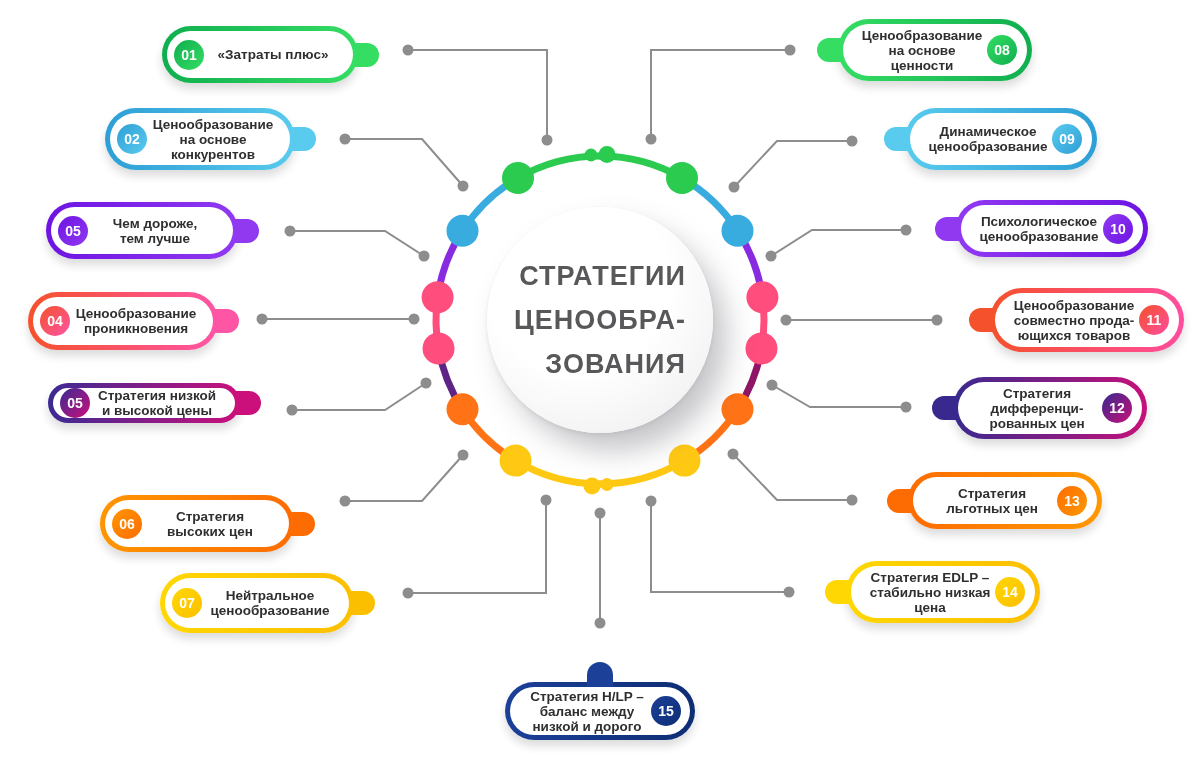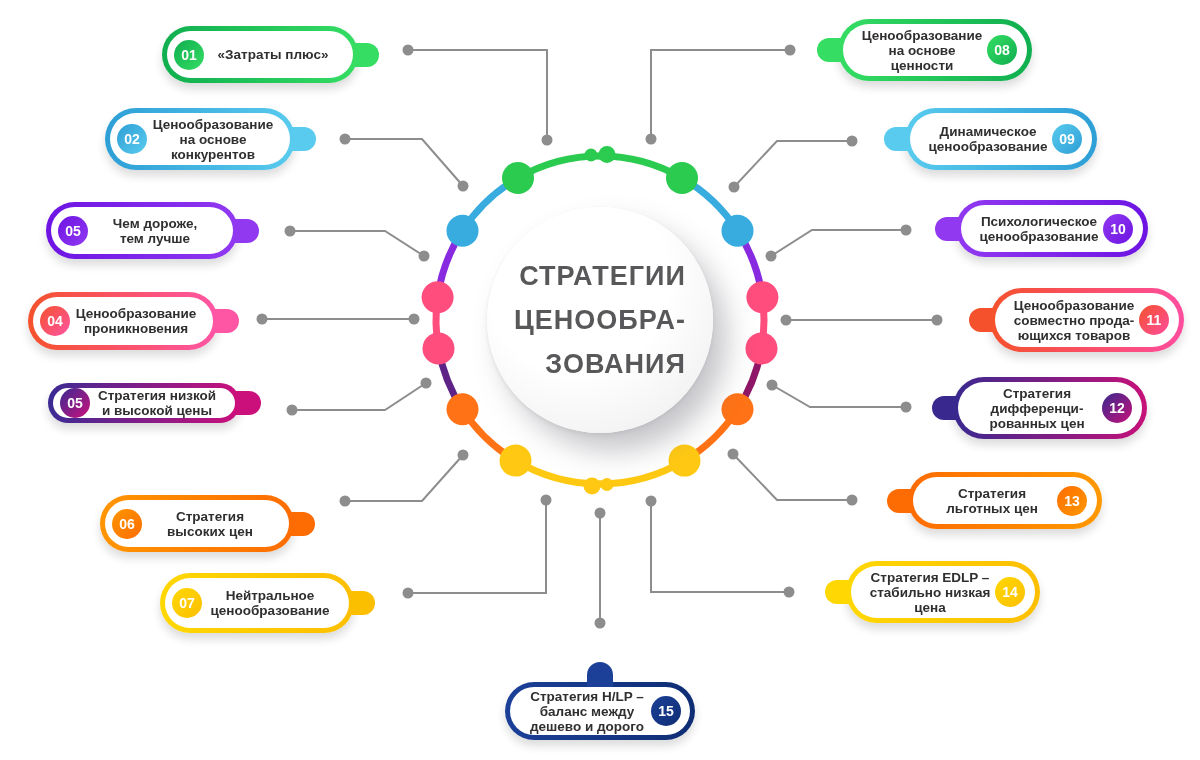--- a/index.html
+++ b/index.html
@@ -289,17 +289,17 @@
 цена</div>
     </div>
   </div>
 
   <div class="pill bottom p15" style="--c1: #1c4098; --c2: #0e2d74;">
     <div class="nub"></div>
     <div class="inner">
       <div class="badge">15</div>
       <div class="label">Стратегия H/LP –
 баланс между
-дешево и дорого</div>
+низкой и дорого</div>
     </div>
   </div>
 
 </div>
 
 </body></html>

